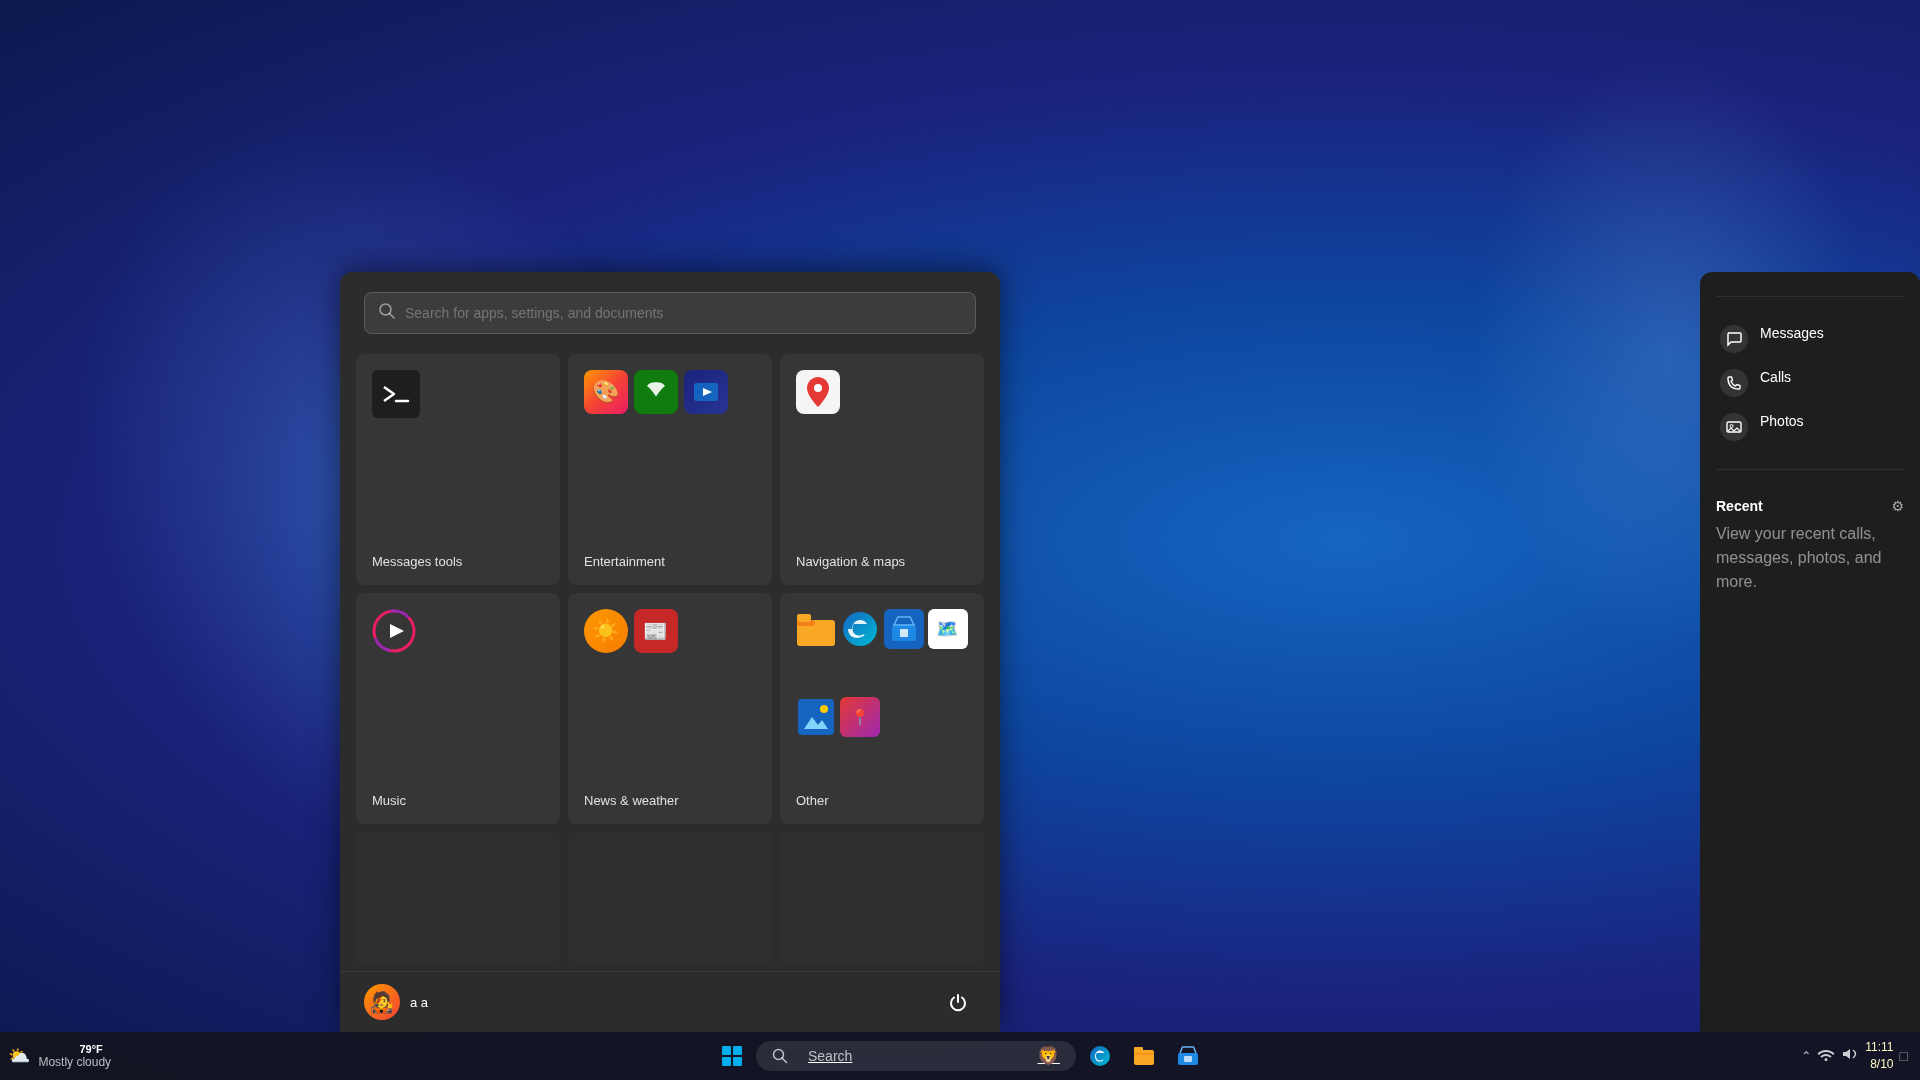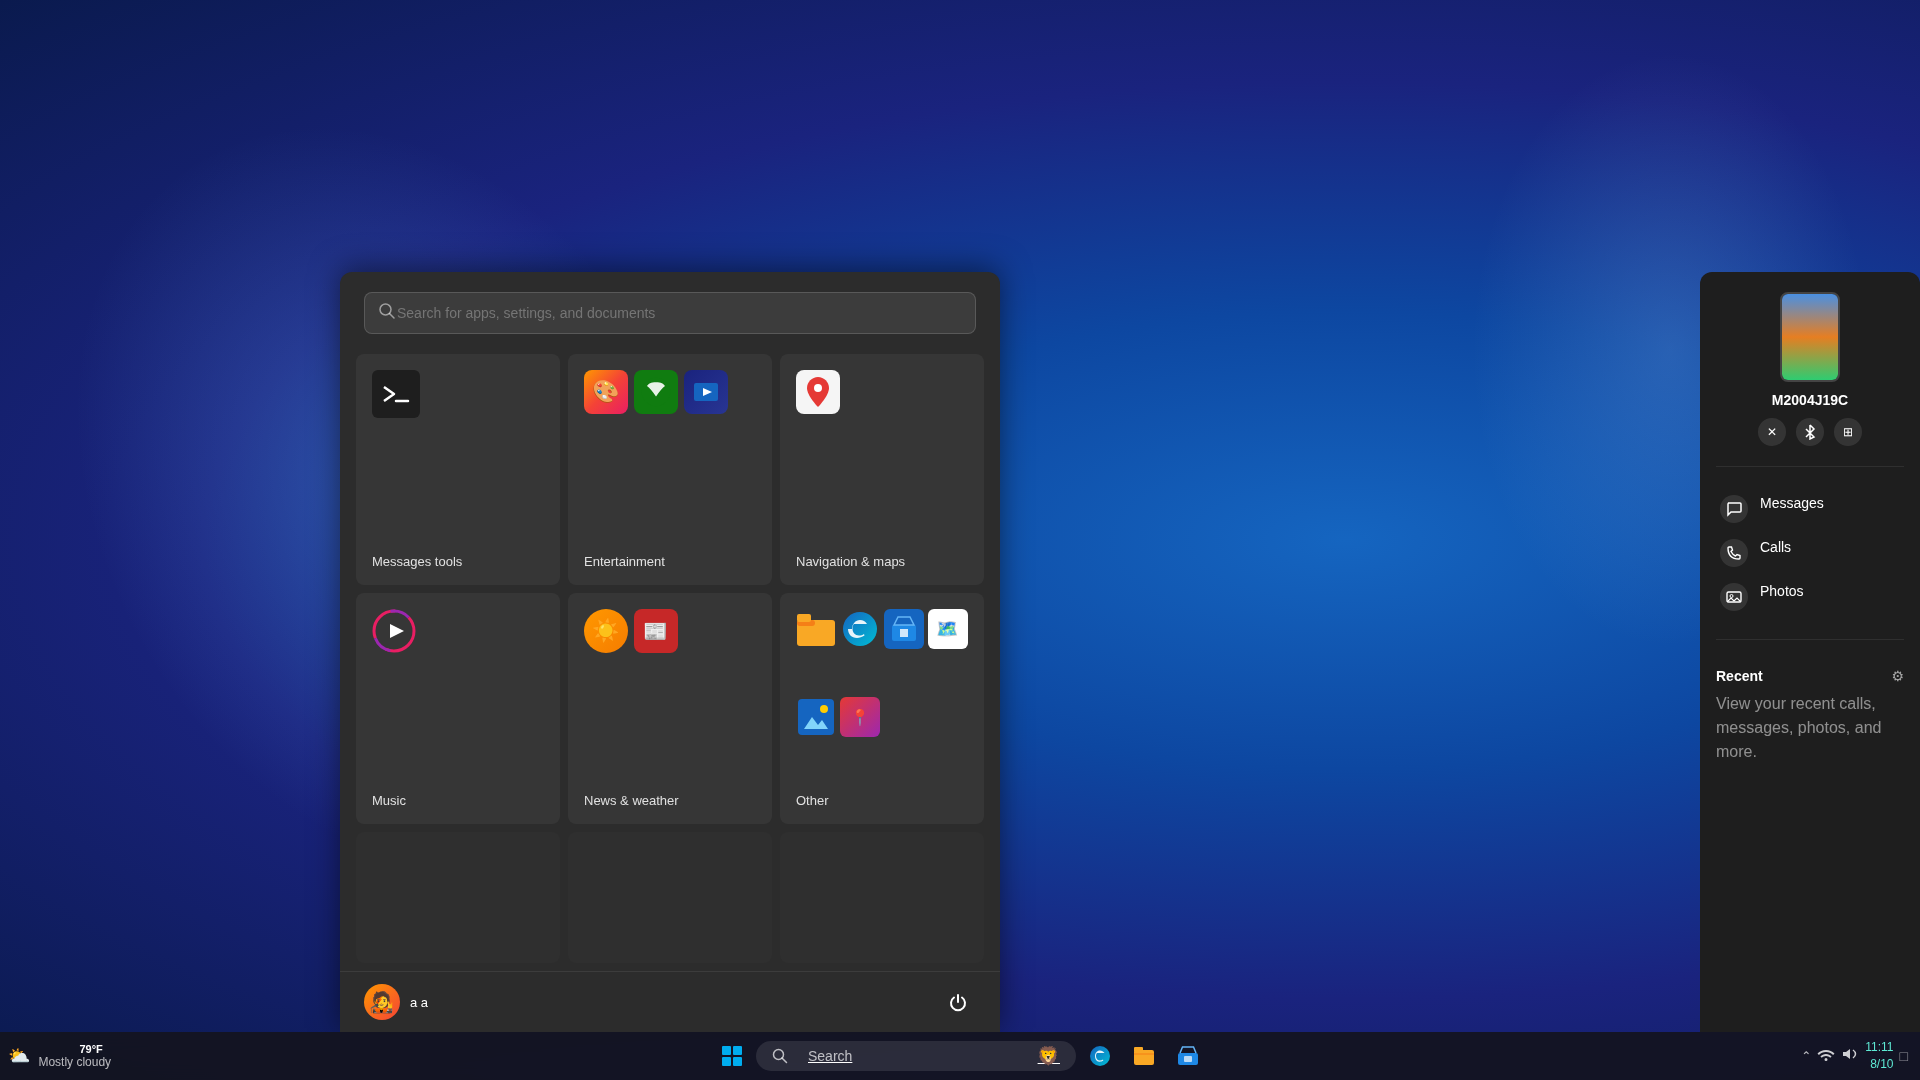--- a/index.html
+++ b/index.html
@@ -110,21 +110,21 @@
       cursor: pointer;
       color: #fff;
       font-size: 14px;
       text-decoration: underline;
     }
 
     .clock {
       text-align: right;
       line-height: 1.4;
       font-size: 12px;
-      color: #5eead4;
+      color: #fef9c3;
     }
 
     
     .start-menu {
       position: absolute;
       left: 340px;
       bottom: 48px;
       width: 660px;
       height: 760px;
       background: #2c2c2c;
@@ -141,21 +141,21 @@
     }
 
     .search-box {
       width: 100%;
       background: rgba(255,255,255,0.08);
       border: 1px solid rgba(255,255,255,0.15);
       border-radius: 8px;
       display: flex;
       align-items: center;
       padding: 10px 14px;
-      gap: 2px;
+      gap: 10px;
     }
 
     .search-box input {
       background: transparent;
       border: none;
       outline: none;
       color: rgba(255,255,255,0.5);
       font-size: 14px;
       width: 100%;
       font-family: 'Segoe UI', sans-serif;
@@ -580,35 +580,20 @@
       <button class="power-btn">
         <svg width="20" height="20" viewBox="0 0 20 20">
           <path d="M10 3v7" stroke="white" stroke-width="2" stroke-linecap="round"></path>
           <path d="M6 5.5A7 7 0 1 0 14 5.5" stroke="white" stroke-width="2" fill="none" stroke-linecap="round"></path>
         </svg>
       </button>
     </div>
   </div>
 
   <div class="phone-panel">
-    <div class="phone-image-area">
-      <div class="phone-mockup">
-        <div class="phone-screen"></div>
-      </div>
-      <div class="phone-name">M2004J19C</div>
-      <div class="phone-controls">
-        <button class="phone-ctrl-btn">✕</button>
-        <button class="phone-ctrl-btn">
-          <svg width="12" height="16" viewBox="0 0 12 16" fill="white">
-              <path d="M6 1 L10 5 L6 9 L10 13 L6 15 L6 9 L2 13 L6 9 L2 5 L6 9 L6 1" stroke="white" stroke-width="1.5" fill="none"></path>
-            </svg>
-        </button>
-        <button class="phone-ctrl-btn">⊞</button>
-      </div>
-    </div>
 
     <div class="divider"></div>
 
     <div>
       <div class="phone-menu-item">
         <div class="phone-menu-icon">
           <svg width="16" height="16" viewBox="0 0 16 16" fill="none">
               <path d="M2 2h12a1 1 0 0 1 1 1v7a1 1 0 0 1-1 1H5L2 14V3a1 1 0 0 1 1-1z" stroke="white" stroke-width="1.5" fill="none"></path>
             </svg>
         </div>

